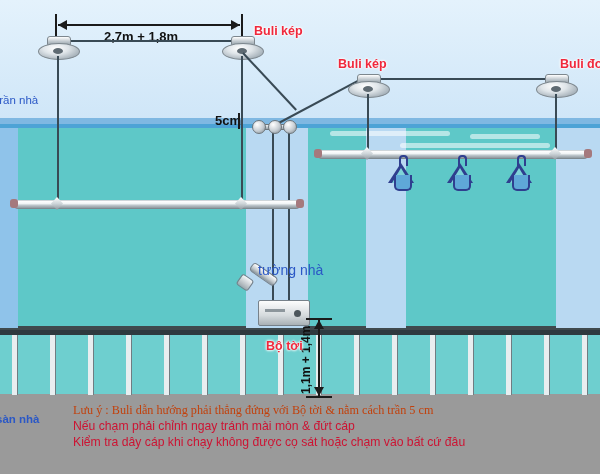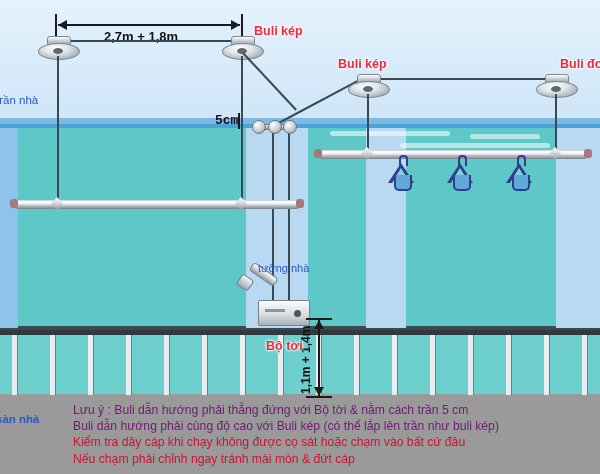--- a/index.html
+++ b/index.html
@@ -106,25 +106,25 @@
   }
   .red{color:#f0283c;font-weight:bold;font-size:12.5px;
        text-shadow:0 0 3px #fff,0 0 3px #fff,0 0 2px #fff;}
   .dim{color:#111;font-size:13px;font-weight:bold;}
   .vertdim{color:#111;font-size:12px;font-weight:bold;
         writing-mode:vertical-rl;transform:rotate(180deg);}
 
   
   .note{position:absolute;left:73px;top:402px;width:520px;}
   .note div{font-size:12.2px;line-height:16.2px;white-space:nowrap;}
-  .note .n-blue{color:#701a75;}
+  .note .n-blue{color:#c2410c;font-family:Liberation Serif, serif;}
   .note .n-red{color:#cc1433;}
   .sannha{position:absolute;left:-4px;top:414px;font-size:11.5px;color:#2b58c6;font-weight:bold;}
   .trannha{position:absolute;left:-4px;top:95px;font-size:11.5px;color:#2b58c6;}
-  .tuongnha{position:absolute;left:258px;top:263px;font-size:11px;color:#2b58c6;}
+  .tuongnha{position:absolute;left:258px;top:263px;font-size:14px;color:#2b58c6;}
   .wm2{position:absolute;left:140px;top:184px;font-size:13px;color:#8fe0dd;
         letter-spacing:1px;transform:rotate(-6deg);}
 </style>
 </head>
 <body>
 
 <div id="stage">
 
   <div class="band sky"></div>
   <div class="band ceilstrip"></div>
@@ -192,21 +192,21 @@
 
   <div class="diag" style="left:275px;top:124px;width:105px;transform:rotate(-28deg);"></div>
 
   <div class="guide" style="left:252px;top:117px;">
     <div class="bar"></div>
     <div class="gb" style="left:0px;"></div>
     <div class="gb" style="left:16px;"></div>
     <div class="gb" style="left:31px;"></div>
   </div>
 
-  <div class="lbl dim" style="left:215px;top:114px;font-size:13px;font-family:Liberation Mono, monospace;">5cm</div>
+  <div class="lbl dim" style="left:215px;top:114px;font-size:13px;">5cm</div>
   <div class="dimtick" style="left:238px;top:113px;height:16px;"></div>
 
   <div class="cable hcable" style="left:372px;top:78px;width:184px;"></div>
 
   <div class="pulley" style="left:348px;top:74px;">
     <div class="cap"></div>
     <div class="disc"></div>
     <div class="hub"></div>
   </div>
   <div class="pulley" style="left:536px;top:74px;">
@@ -268,18 +268,17 @@
   <div class="lbl red" style="left:338px;top:58px;">Buli kép</div>
   <div class="lbl red" style="left:560px;top:58px;">Buli đơn</div>
   <div class="lbl red" style="left:266px;top:340px;">Bộ tời</div>
 
   <div class="lbl trannha">trần nhà</div>
   <div class="lbl tuongnha">tường nhà</div>
   <div class="lbl sannha">sàn nhà</div>
 
   <div class="note">
     <div class="n-blue">Lưu ý : Buli dẫn hướng phải thẳng đứng với Bộ tời &amp; nằm cách trần 5 cm</div>
-    <div class="n-blue">Buli dẫn hướng phải cùng độ cao với Buli kép (có thể lắp lên trần như buli kép)</div>
+    <div class="n-red">Nếu chạm phải chỉnh ngay tránh mài mòn &amp; đứt cáp</div>
     <div class="n-red">Kiểm tra dây cáp khi chạy không được cọ sát hoặc chạm vào bất cứ đâu</div>
-    <div class="n-red">Nếu chạm phải chỉnh ngay tránh mài mòn &amp; đứt cáp</div>
   </div>
 
 </div>
 
 </body></html>

